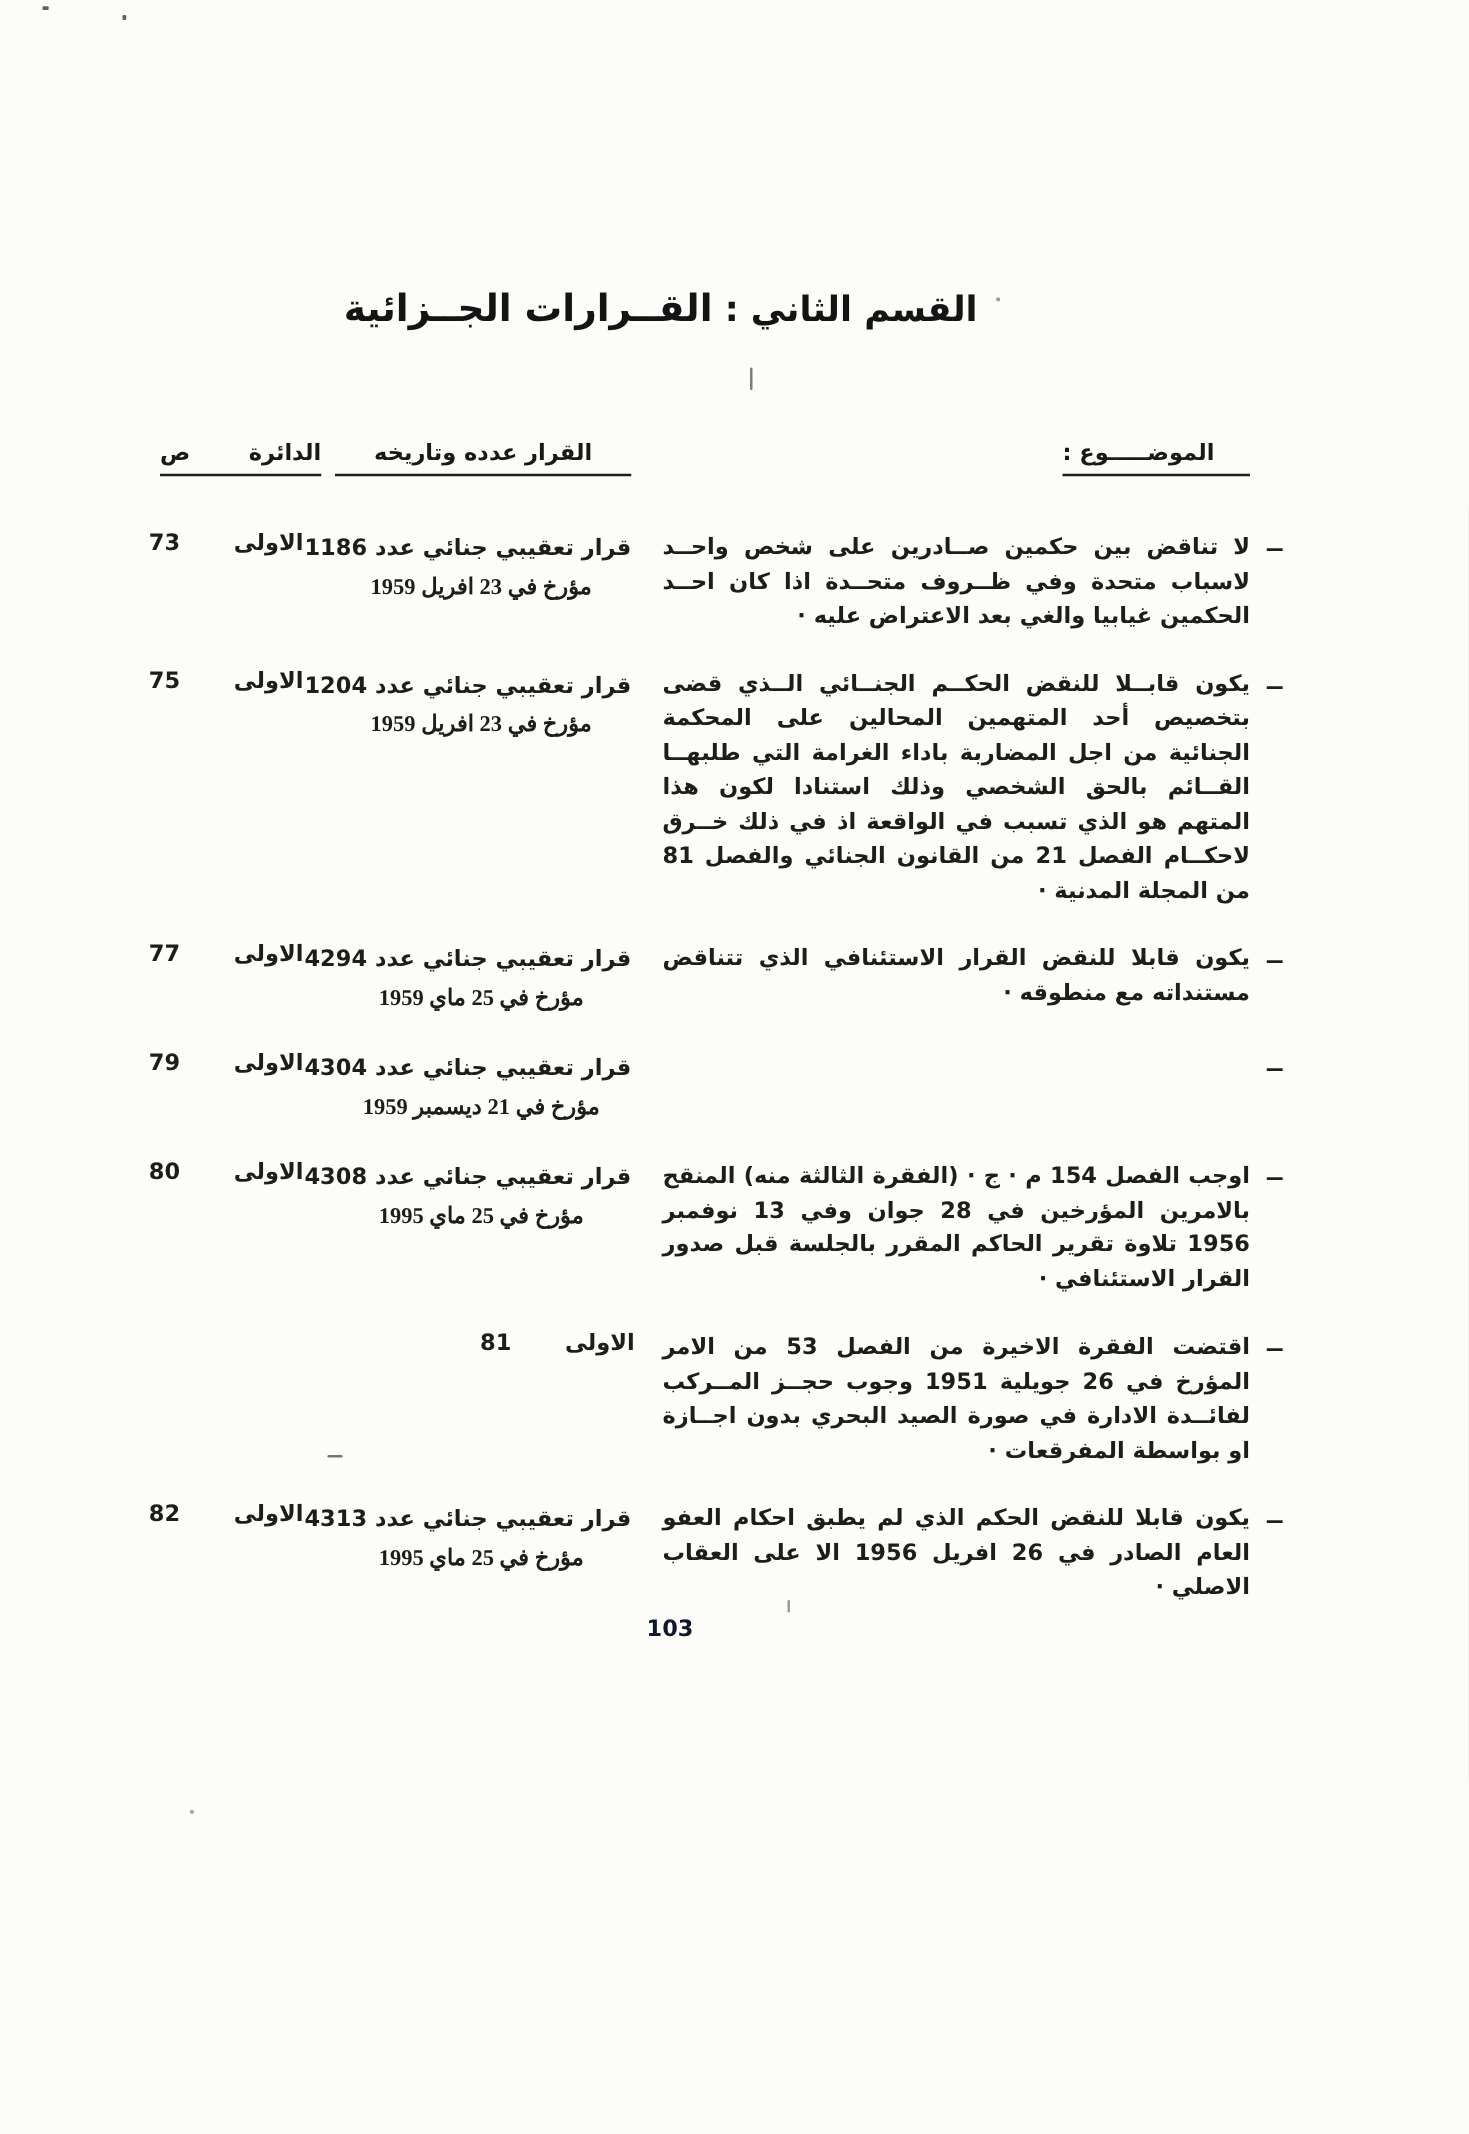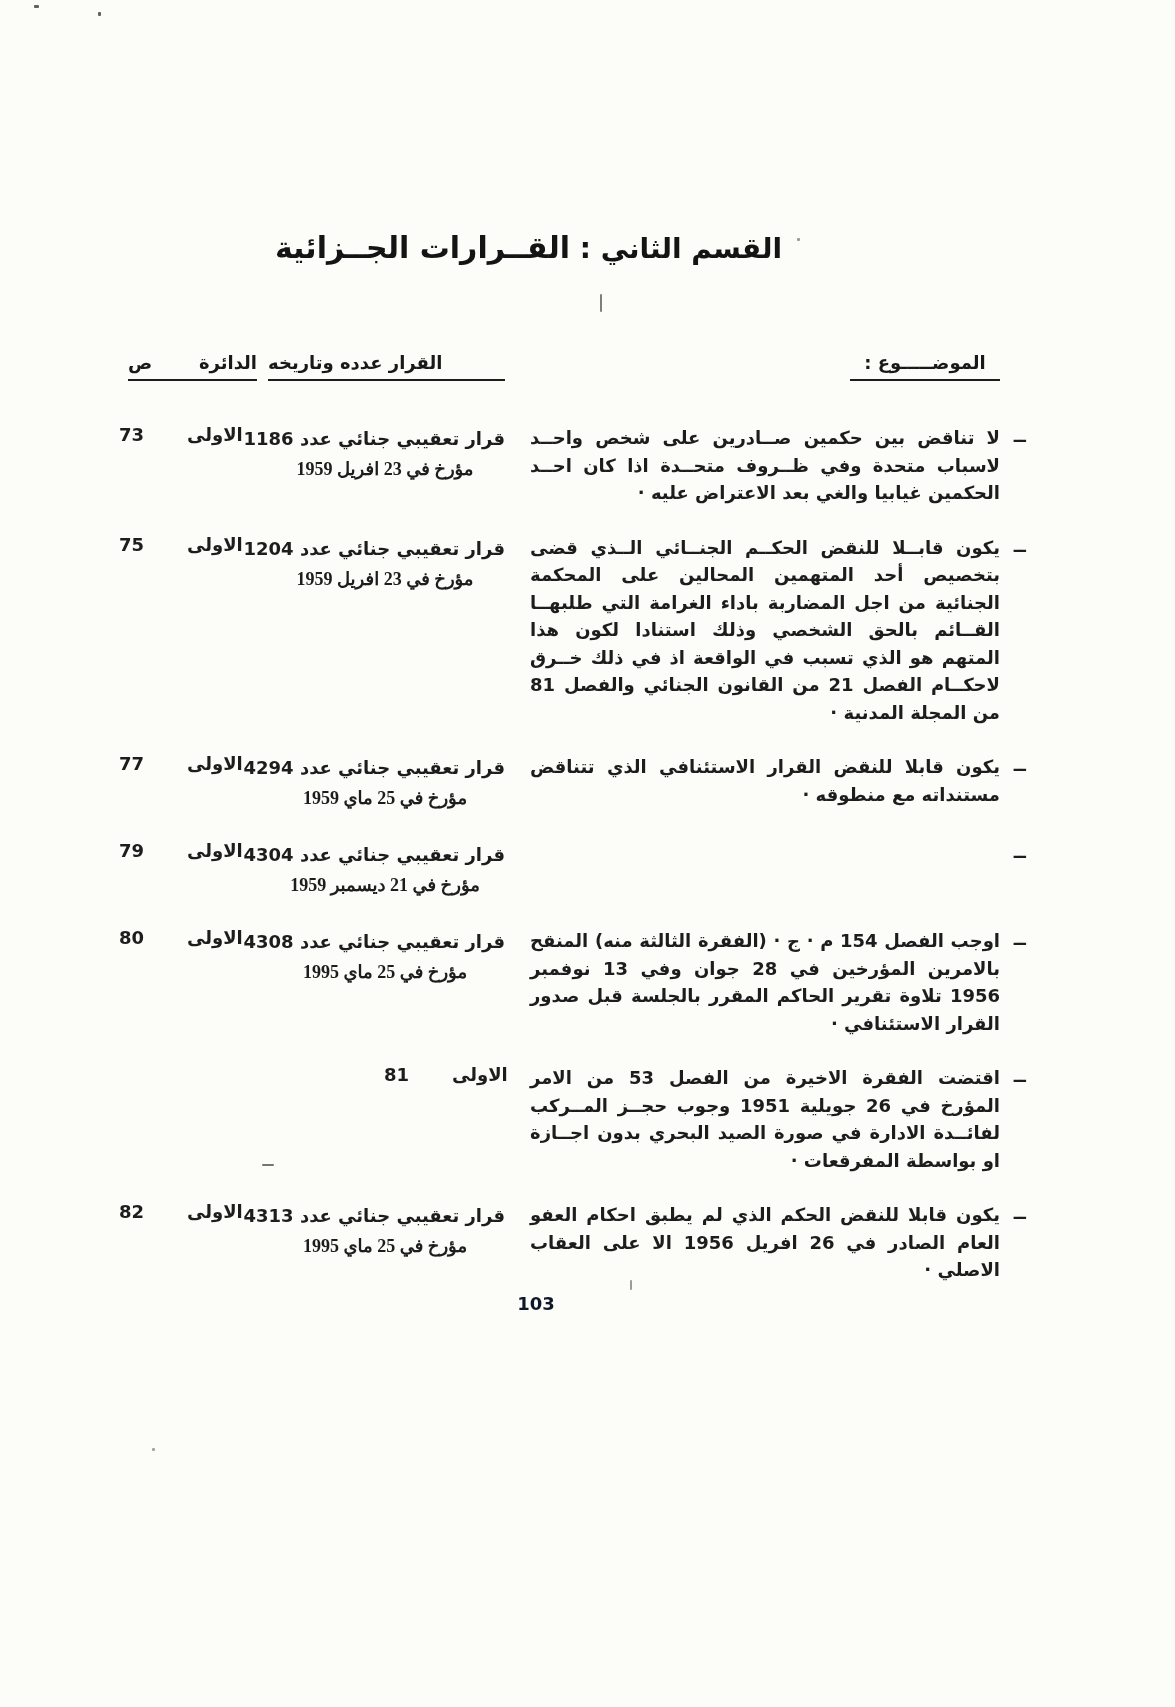--- a/index.html
+++ b/index.html
@@ -24,22 +24,22 @@
     white-space:nowrap;
   }
   .title .main { font-size:30px; }
   
   .hdr {
     position:absolute; top:352px;
     font-weight:bold; font-size:18px; color:#191919;
     border-bottom:2.5px solid #1d1d1d;
     padding-bottom:6px;
   }
-  .hdr-subject { right:175px; width:150px; text-align:center; }
-  .hdr-decision { right:670px; width:237px; text-align:left; }
+  .hdr-subject { right:175px; width:150px; text-align:left; }
+  .hdr-decision { right:670px; width:237px; text-align:center; }
   .hdr-chamber-page { right:918px; width:129px; display:flex; justify-content:space-between; }
   
   .rows { position:absolute; top:424px; right:175px; width:890px; }
   .row { display:flex; align-items:flex-start; margin-bottom:27px; }
   .col-subject {
     width:470px; position:relative;
     font-size:18px; line-height:27.5px; font-weight:bold;
   }
   .col-subject p { margin:0; text-align:justify; position:relative; }
   .bullet { position:absolute; right:-26px; top:-2px; font-weight:bold; }

